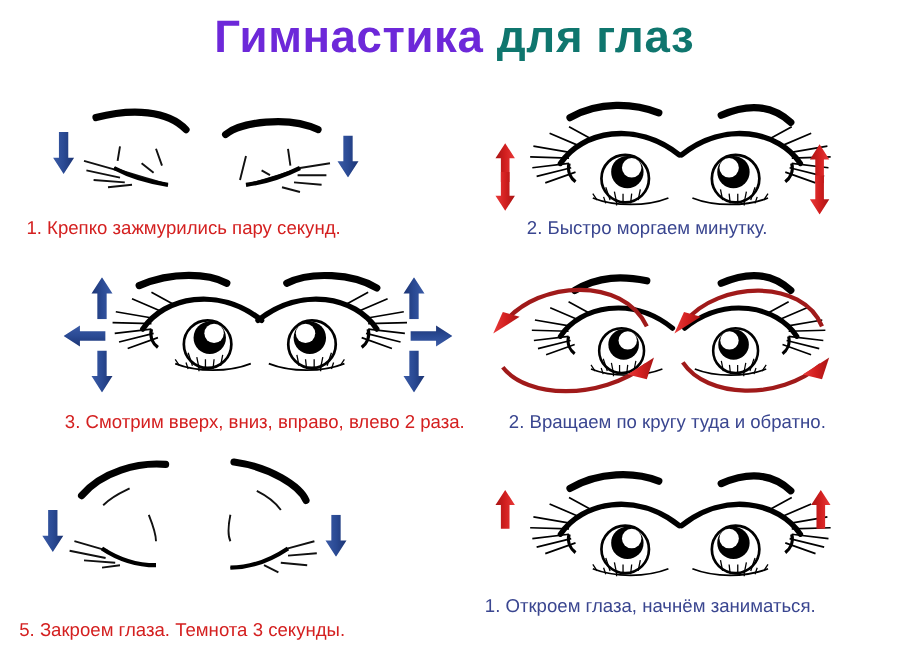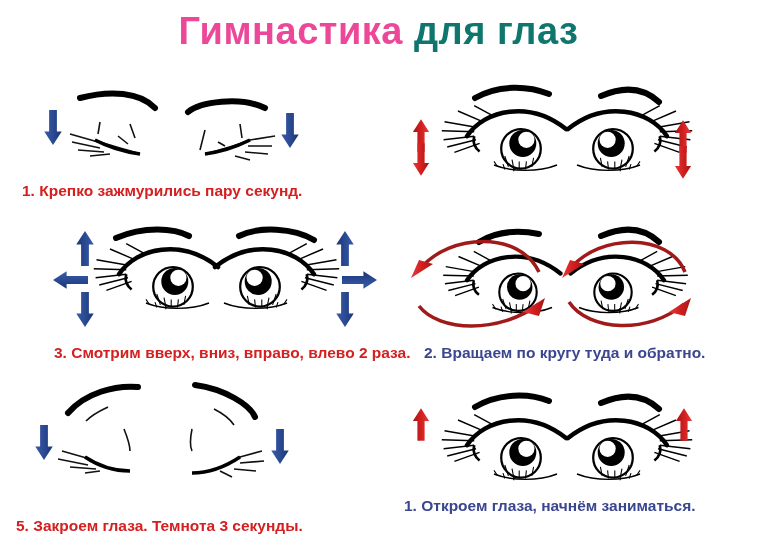--- a/index.html
+++ b/index.html
@@ -1,21 +1,21 @@
 <!DOCTYPE html>
 <html><head>
 <meta charset="utf-8">
 <style>
   html, body { margin:0; padding:0; background:#ffffff; }
   body { width:757px; height:544px; position:relative; overflow:hidden; font-family:"Liberation Sans", sans-serif; }
   .title { position:absolute; left:0; top:10px; width:757px; text-align:center; font-weight:bold; font-size:38px; letter-spacing:0.5px; }
-  .title .t1 { color:#ec4899; }
+  .title .t1 { color:#6d28d9; }
   .title .t2 { color:#0f766e; }
   .panel { position:absolute; width:378px; }
-  .caption { position:absolute; font-weight:bold; font-size:15.5px; white-space:nowrap; }
+  .caption { position:absolute; font-weight:normal; font-size:15.5px; white-space:nowrap; }
   .red { color:#d42020; }
   .blue { color:#3a4690; }
   svg { position:absolute; overflow:visible; }
 </style>
 </head>
 <body>
 
 <div class="title">
   <span class="t1">Гимнастика</span>
   <span class="t2">для глаз</span>
@@ -77,20 +77,21 @@
         <use href="#openEye"></use>
       </g>
     <g transform="translate(288,22) scale(-0.9,0.9)">
         <use href="#openEye"></use>
       </g>
     <use href="#arrowDownR" x="33" y="40" width="18" height="33" transform="rotate(180 42 56)"></use>
     <use href="#arrowDownR" x="33" y="63" width="18" height="33"></use>
     <use href="#arrowDownR" x="295" y="41" width="18" height="33" transform="rotate(180 304 57)"></use>
     <use href="#arrowDownR" x="295" y="66" width="18" height="33"></use>
   </svg>
+  <div class="caption blue" style="left:60px;top:102px;">2. Быстро моргаем минутку.</div>
 </div>
 
 <div class="panel" style="left:0;top:220px;height:150px;margin-left:44px;">
   <svg width="378" height="120">
     <path d="M72,18 C100,6 130,8 145,16" stroke="#000" stroke-width="6" fill="none" stroke-linecap="round"></path>
     <path d="M195,16 C215,6 250,8 270,20" stroke="#000" stroke-width="6" fill="none" stroke-linecap="round"></path>
     <g transform="translate(75,20) scale(0.9)">
         <use href="#openEye"></use>
       </g>
     <g transform="translate(270,20) scale(-0.9,0.9)">

